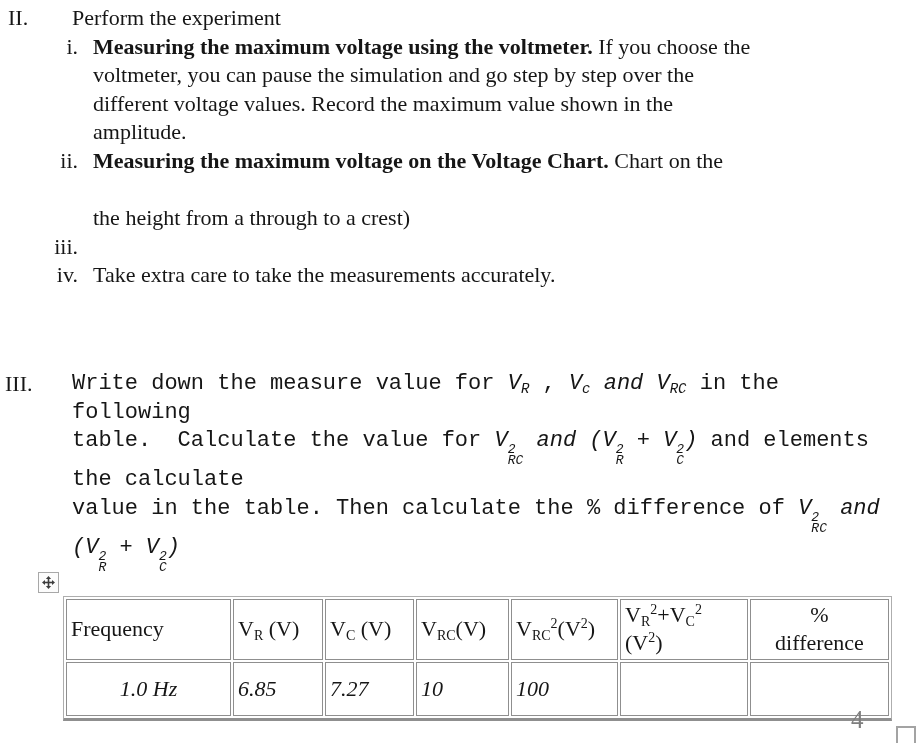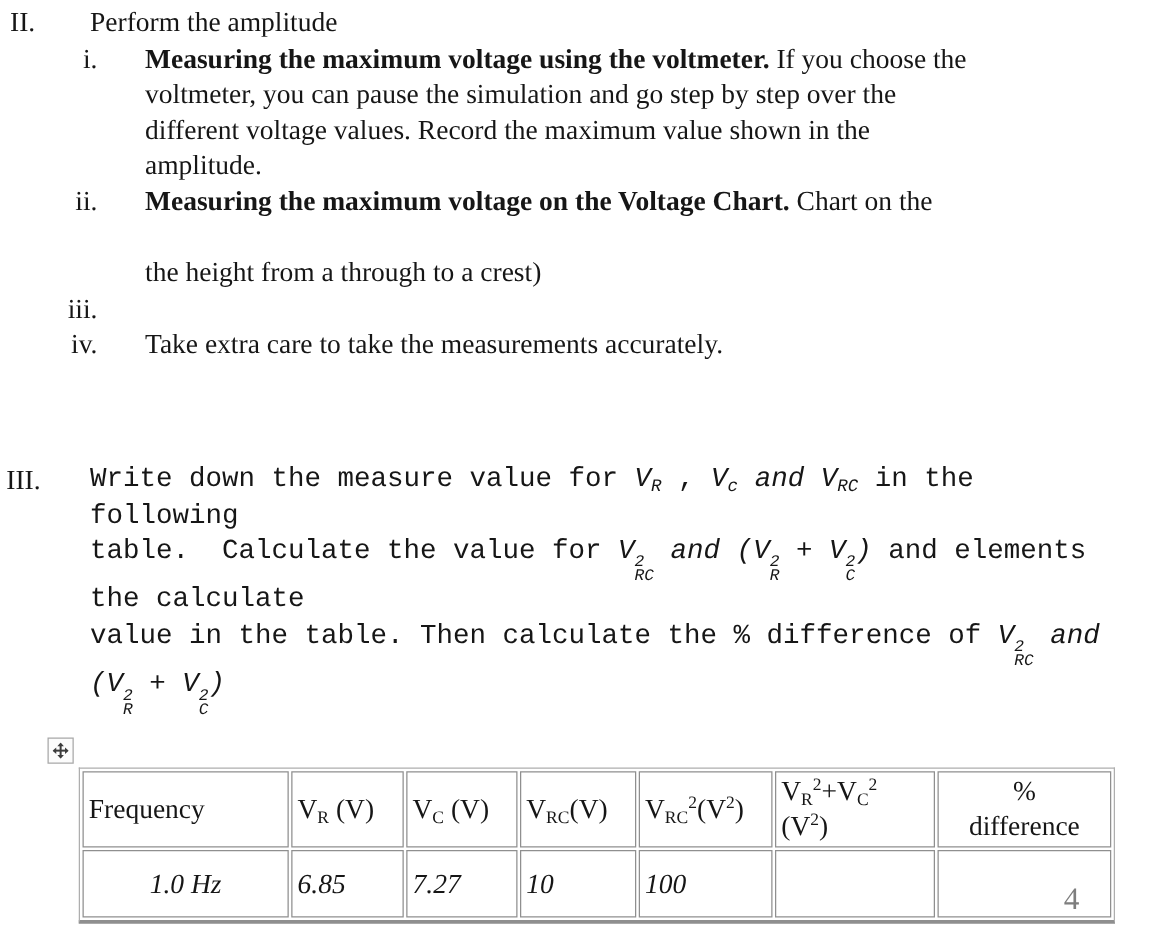--- a/index.html
+++ b/index.html
@@ -24,27 +24,27 @@
   .mstackwrap { font-style: italic; white-space: nowrap; }
   .mstack {
     display: inline-flex; flex-direction: column; align-items: flex-start;
     font-size: 13px; line-height: 11px; vertical-align: -7px;
   }
 
   .sec2-head { display: flex; }
   .l1num { flex: none; width: 64px; padding-left: 8px; box-sizing: content-box; }
   .item { display: flex; }
   .inum { flex: none; width: 78px; text-align: right; }
-  .ibody { margin-left: 38px; width: 772px; }
+  .ibody { margin-left: 15px; width: 772px; }
 
   .sec3 { display: flex; margin-top: 80px; }
   .sec3num { flex: none; width: 67px; padding-left: 5px; }
   .sec3body { width: 810px; font-family: Liberation Mono, monospace; }
 
-  .table-area { position: relative; margin: 41px 0 0 63px; width: 829px; }
+  .table-area { position: relative; margin: 23px 0 0 63px; width: 829px; }
   table.meas {
     border-collapse: separate; border-spacing: 2px; table-layout: fixed;
     width: 829px;
     border: 1px solid #aeaeae;
     border-bottom: 3px solid #8f8f8f;
     background: #ffffff;
   }
   table.meas td {
     border: 1px solid #8f8f8f;
     box-sizing: border-box;
@@ -73,21 +73,21 @@
     font-size: 25px; color: #7e7e7e;
   }
 </style>
 </head>
 <body>
 
 <div class="doc">
 
   <div class="sec2-head">
     <span class="l1num">II.</span>
-    <span>Perform the amplitude</span>
+    <span>Perform the experiment</span>
   </div>
 
   <div class="item">
     <span class="inum">i.</span>
     <div class="ibody"><span class="b">Measuring the maximum voltage using the voltmeter.</span><span> If you choose the</span><br><span>voltmeter, you can pause the simulation and go step by step over the</span><br><span>different voltage values. Record the maximum value shown in the</span><br><span>amplitude.</span></div>
   </div>
 
   <div class="item">
     <span class="inum">ii.</span>
     <div class="ibody"><span class="b">Measuring the maximum voltage on the Voltage Chart.</span><span> Chart on the</span><br><br><span>the height from a through to a crest)</span></div>

